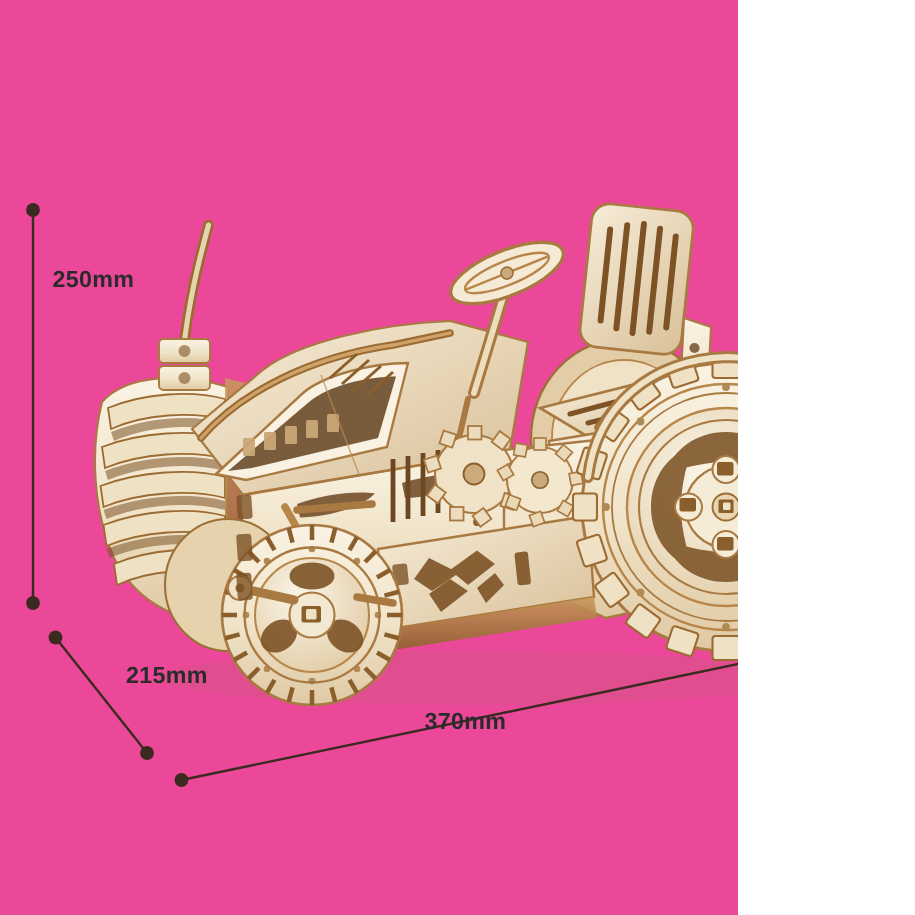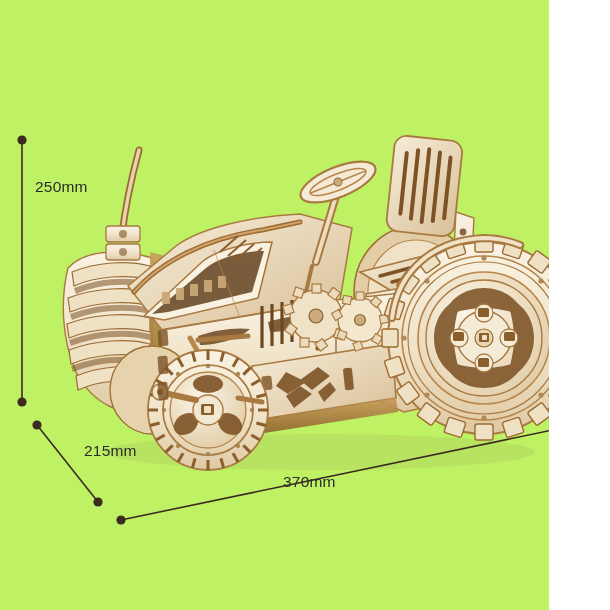--- a/index.html
+++ b/index.html
@@ -6,24 +6,25 @@
   html, body {
     margin: 0;
     padding: 0;
     background: #ffffff;
   }
   body {
     font-family: "Liberation Sans", sans-serif;
   }
   #stage {
     position: relative;
-    width: 549px;
+    width: 492px;
     height: 610px;
-    background: #bef264;
+    background: #ec4899;
     overflow: hidden;
+    font-weight: bold;
   }
   #stage svg.layer {
     position: absolute;
     left: 0;
     top: 0;
     width: 610px;
     height: 610px;
     display: block;
   }
   .dim-label {

